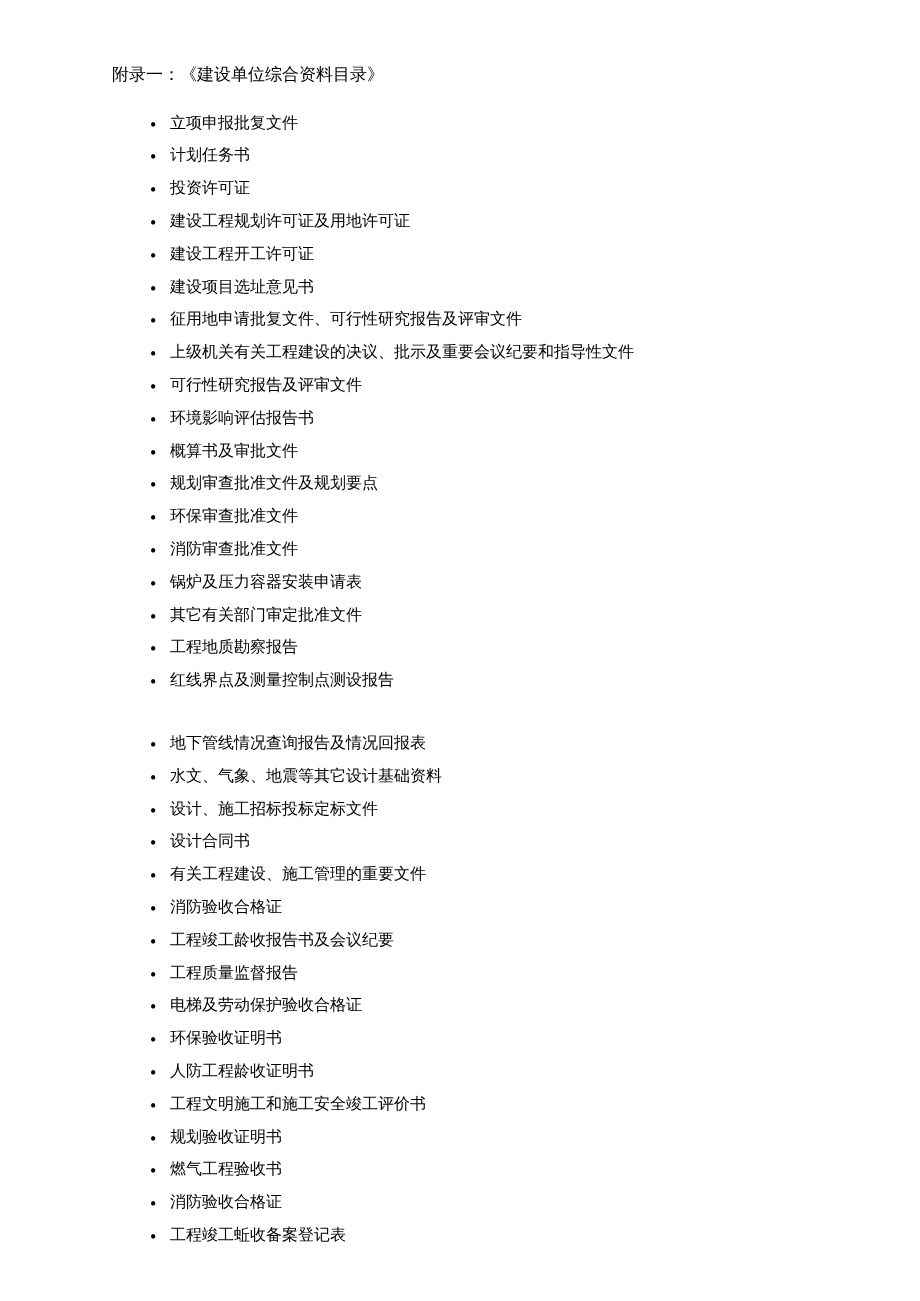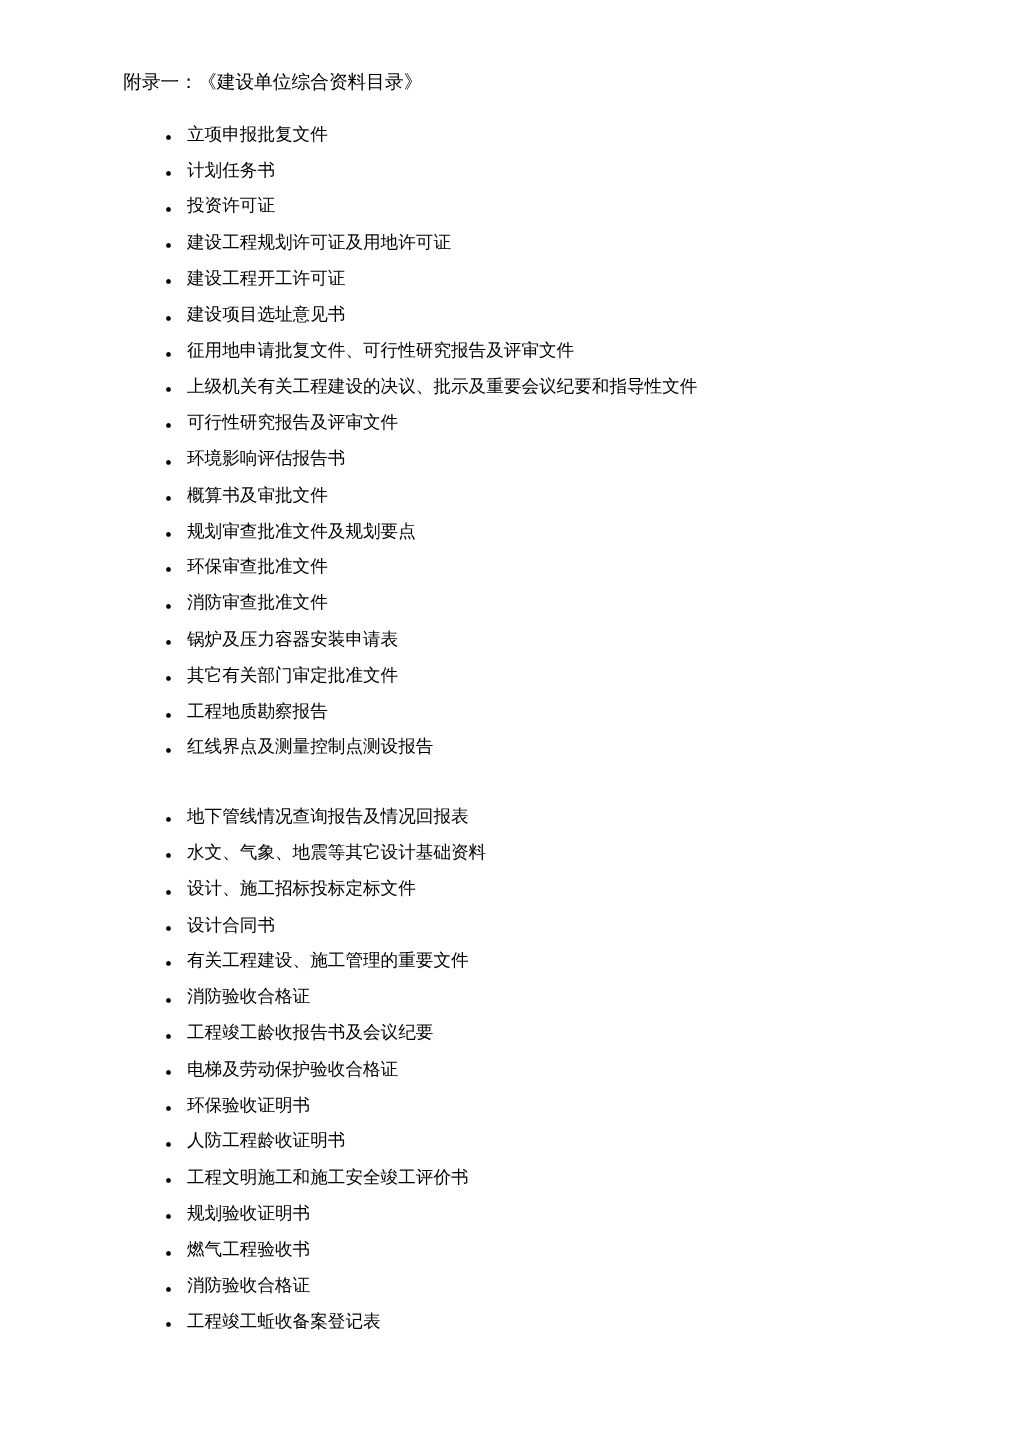--- a/index.html
+++ b/index.html
@@ -85,20 +85,21 @@
 <div class="spacer"></div>
 
 <ul class="bullet-list" id="group2-list">
 <li>地下管线情况查询报告及情况回报表</li>
     <li>水文、气象、地震等其它设计基础资料</li>
     <li>设计、施工招标投标定标文件</li>
     <li>设计合同书</li>
     <li>有关工程建设、施工管理的重要文件</li>
     <li>消防验收合格证</li>
     <li>工程竣工龄收报告书及会议纪要</li>
+    <li>工程质量监督报告</li>
     <li>电梯及劳动保护验收合格证</li>
     <li>环保验收证明书</li>
     <li>人防工程龄收证明书</li>
     <li>工程文明施工和施工安全竣工评价书</li>
     <li>规划验收证明书</li>
     <li>燃气工程验收书</li>
     <li>消防验收合格证</li>
     <li>工程竣工蚯收备案登记表</li>
   </ul>
 

